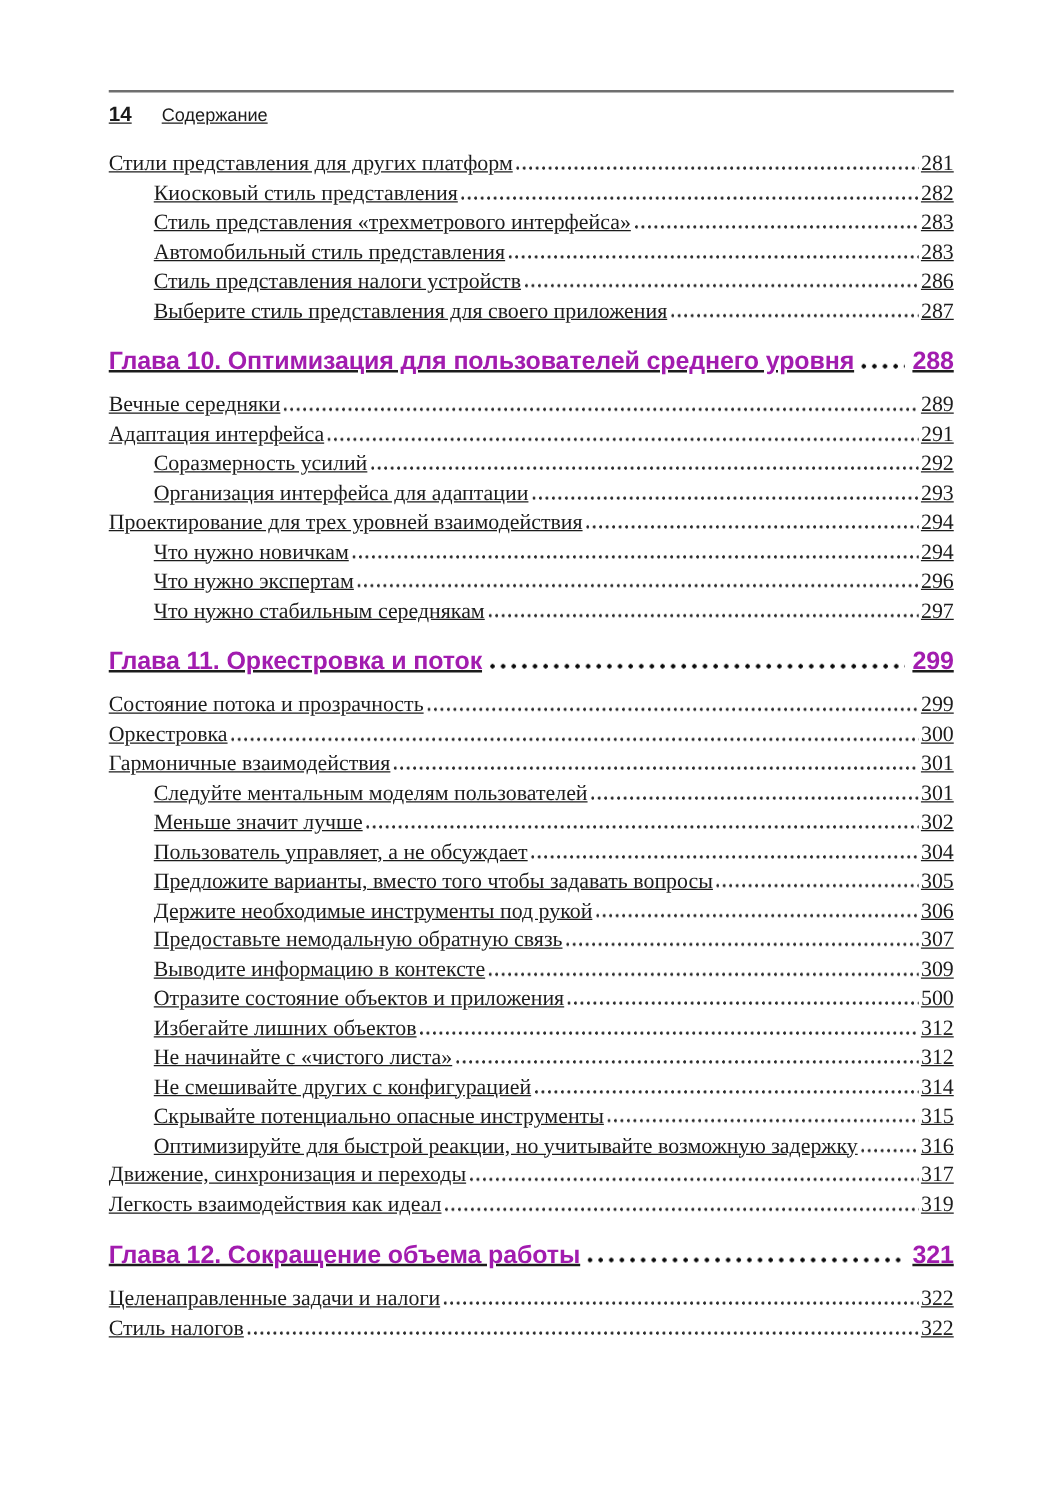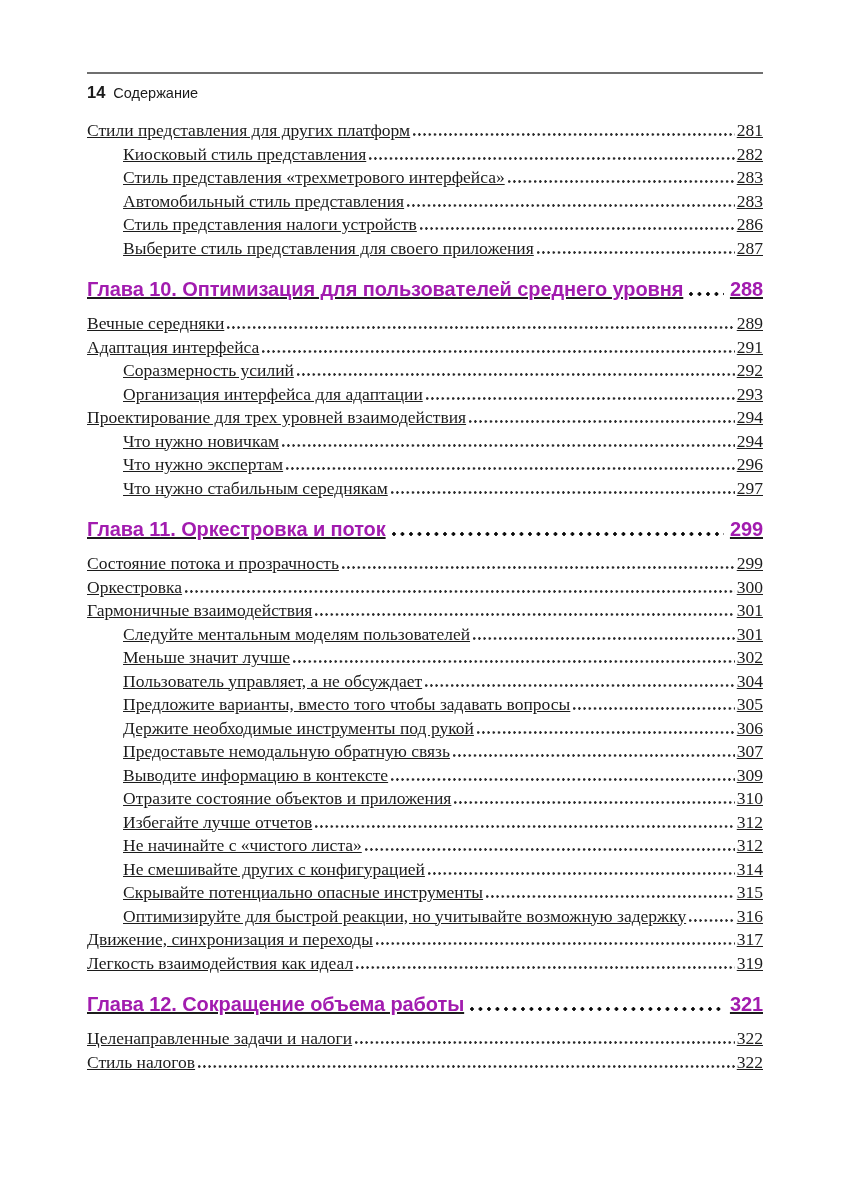--- a/index.html
+++ b/index.html
@@ -18,23 +18,24 @@
     width: 676px;
   }
   .rule {
     border-top: 2px solid #6f6f6f;
     height: 0;
   }
   .header-line {
     margin-top: 9px;
     display: flex;
     align-items: baseline;
-    gap: 8px;
+    gap: 24px;
     font-family: "Liberation Sans", sans-serif;
     color: #1b1b1b;
+    text-decoration: underline;
   }
   .folio { font-size: 16.5px; font-weight: 700; }
   .running { font-size: 14.5px; font-weight: 400; }
 
   .toc {
     margin-top: 17px;
     font-family: "Liberation Serif", serif;
     color: #1c1c1c;
     text-decoration: underline;
   }
@@ -220,24 +221,24 @@
     <span class="num">307</span>
   </div>
         <div class="row l2">
     <span class="title">Выводите информацию в контексте</span>
     <span class="leader"></span>
     <span class="num">309</span>
   </div>
         <div class="row l2">
     <span class="title">Отразите состояние объектов и приложения</span>
     <span class="leader"></span>
-    <span class="num">310</span>
-  </div>
-        <div class="row l2">
-    <span class="title">Избегайте лучше отчетов</span>
+    <span class="num">500</span>
+  </div>
+        <div class="row l2">
+    <span class="title">Избегайте лишних объектов</span>
     <span class="leader"></span>
     <span class="num">312</span>
   </div>
         <div class="row l2">
     <span class="title">Не начинайте с «чистого листа»</span>
     <span class="leader"></span>
     <span class="num">312</span>
   </div>
         <div class="row l2">
     <span class="title">Не смешивайте других с конфигурацией</span>

